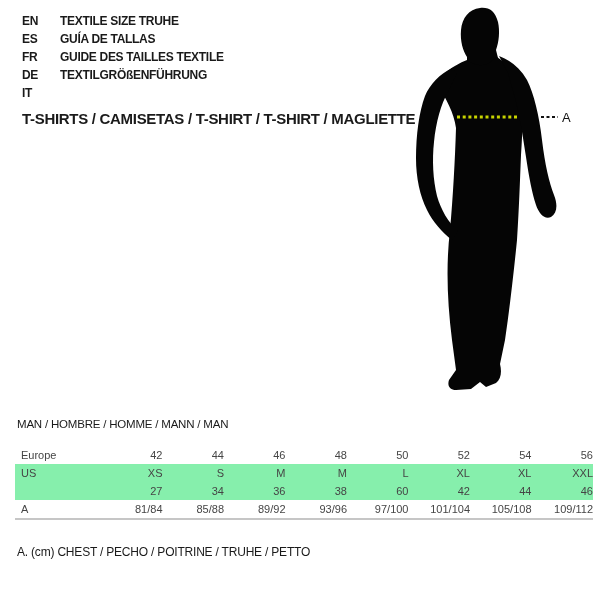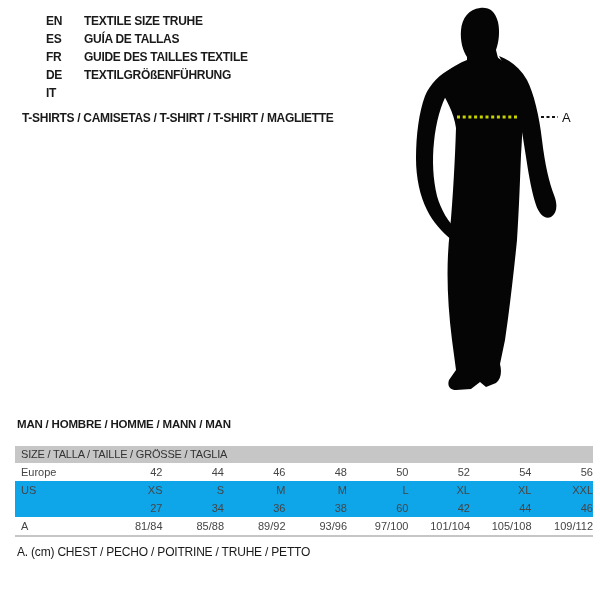--- a/index.html
+++ b/index.html
@@ -9,42 +9,42 @@
     font-family: "Liberation Sans", sans-serif;
     color: #1a1a1a;
     position: relative;
     overflow: hidden;
   }
 
   
   .lang-block { position: absolute; left: 22px; top: 12px; }
   .lang-row { display: flex; height: 18px; align-items: center;
               font-weight: bold; font-size: 12px; letter-spacing: -0.3px; }
-  .lang-code { width: 38px; margin-left: 24px; }
+  .lang-code { width: 38px; }
 
   
   .categories { position: absolute; left: 22px; top: 109px;
-                font-weight: bold; font-size: 12px; line-height: 19px;
+                font-weight: bold; font-size: 15px; line-height: 19px;
                 letter-spacing: -0.3px; }
 
   
   .figure-svg { position: absolute; left: 400px; top: 0; }
   .measure-letter { font-family: "Liberation Sans", sans-serif; font-size: 13px; fill: #111; }
 
   
   .section-title { position: absolute; left: 17px; top: 418px;
-                   font-weight: bold; font-size: 11.5px; letter-spacing: -0.2px; }
+                   font-weight: normal; font-size: 11.5px; letter-spacing: -0.2px; }
 
   
   .size-table { position: absolute; left: 15px; top: 446px; width: 578px;
                 font-size: 11px; color: #454545; border-bottom: 2px solid #c6c6c6; }
   .thead { background: #c6c6c6; height: 17px; line-height: 17px;
            padding-left: 6px; color: #333; letter-spacing: -0.2px; }
   .trow { display: flex; height: 18px; line-height: 18px; }
-  .trow.shaded { background: #0ea5e9; }
+  .trow.shaded { background: #86efac; }
   .cell { display: block; }
   .cell.label { width: 86px; padding-left: 6px; box-sizing: border-box; }
   .cell.val { flex: 1; text-align: right; }
 
   
   .footnote { position: absolute; left: 17px; top: 545px;
               font-weight: normal; font-size: 12px; letter-spacing: -0.2px; }
 </style>
 </head>
 <body>
@@ -87,21 +87,20 @@
     <path d="M 499,56 C 510,60 520,68 527,80 C 534,94 539,115 542,140 C 545,165 549,182 554,195 C 558,205 557,213 551,217 C 545,220 539,214 536,205 C 532,193 529,177 526,157 C 523,137 520,118 516,102 L 508,73 Z"></path>
   </g>
   <line x1="457" y1="117" x2="517" y2="117" stroke-width="3" stroke-dasharray="3 2.7" stroke="#c8d400"></line>
   <line x1="541" y1="117" x2="558" y2="117" stroke-width="2" stroke-dasharray="3 2.5" stroke="#111111"></line>
   <text class="measure-letter" x="562" y="122">A</text>
 </svg>
 
 <div class="section-title">MAN / HOMBRE / HOMME / MANN / MAN</div>
 
 <div class="size-table">
-  <div class="thead">SIZE / TALLA / TAILLE / GRÖSSE / TAGLIA</div>
 
   <div class="trow">
     <span class="cell label">Europe</span>
     <span class="cell val">42</span>
     <span class="cell val">44</span>
     <span class="cell val">46</span>
     <span class="cell val">48</span>
     <span class="cell val">50</span>
     <span class="cell val">52</span>
     <span class="cell val">54</span>

